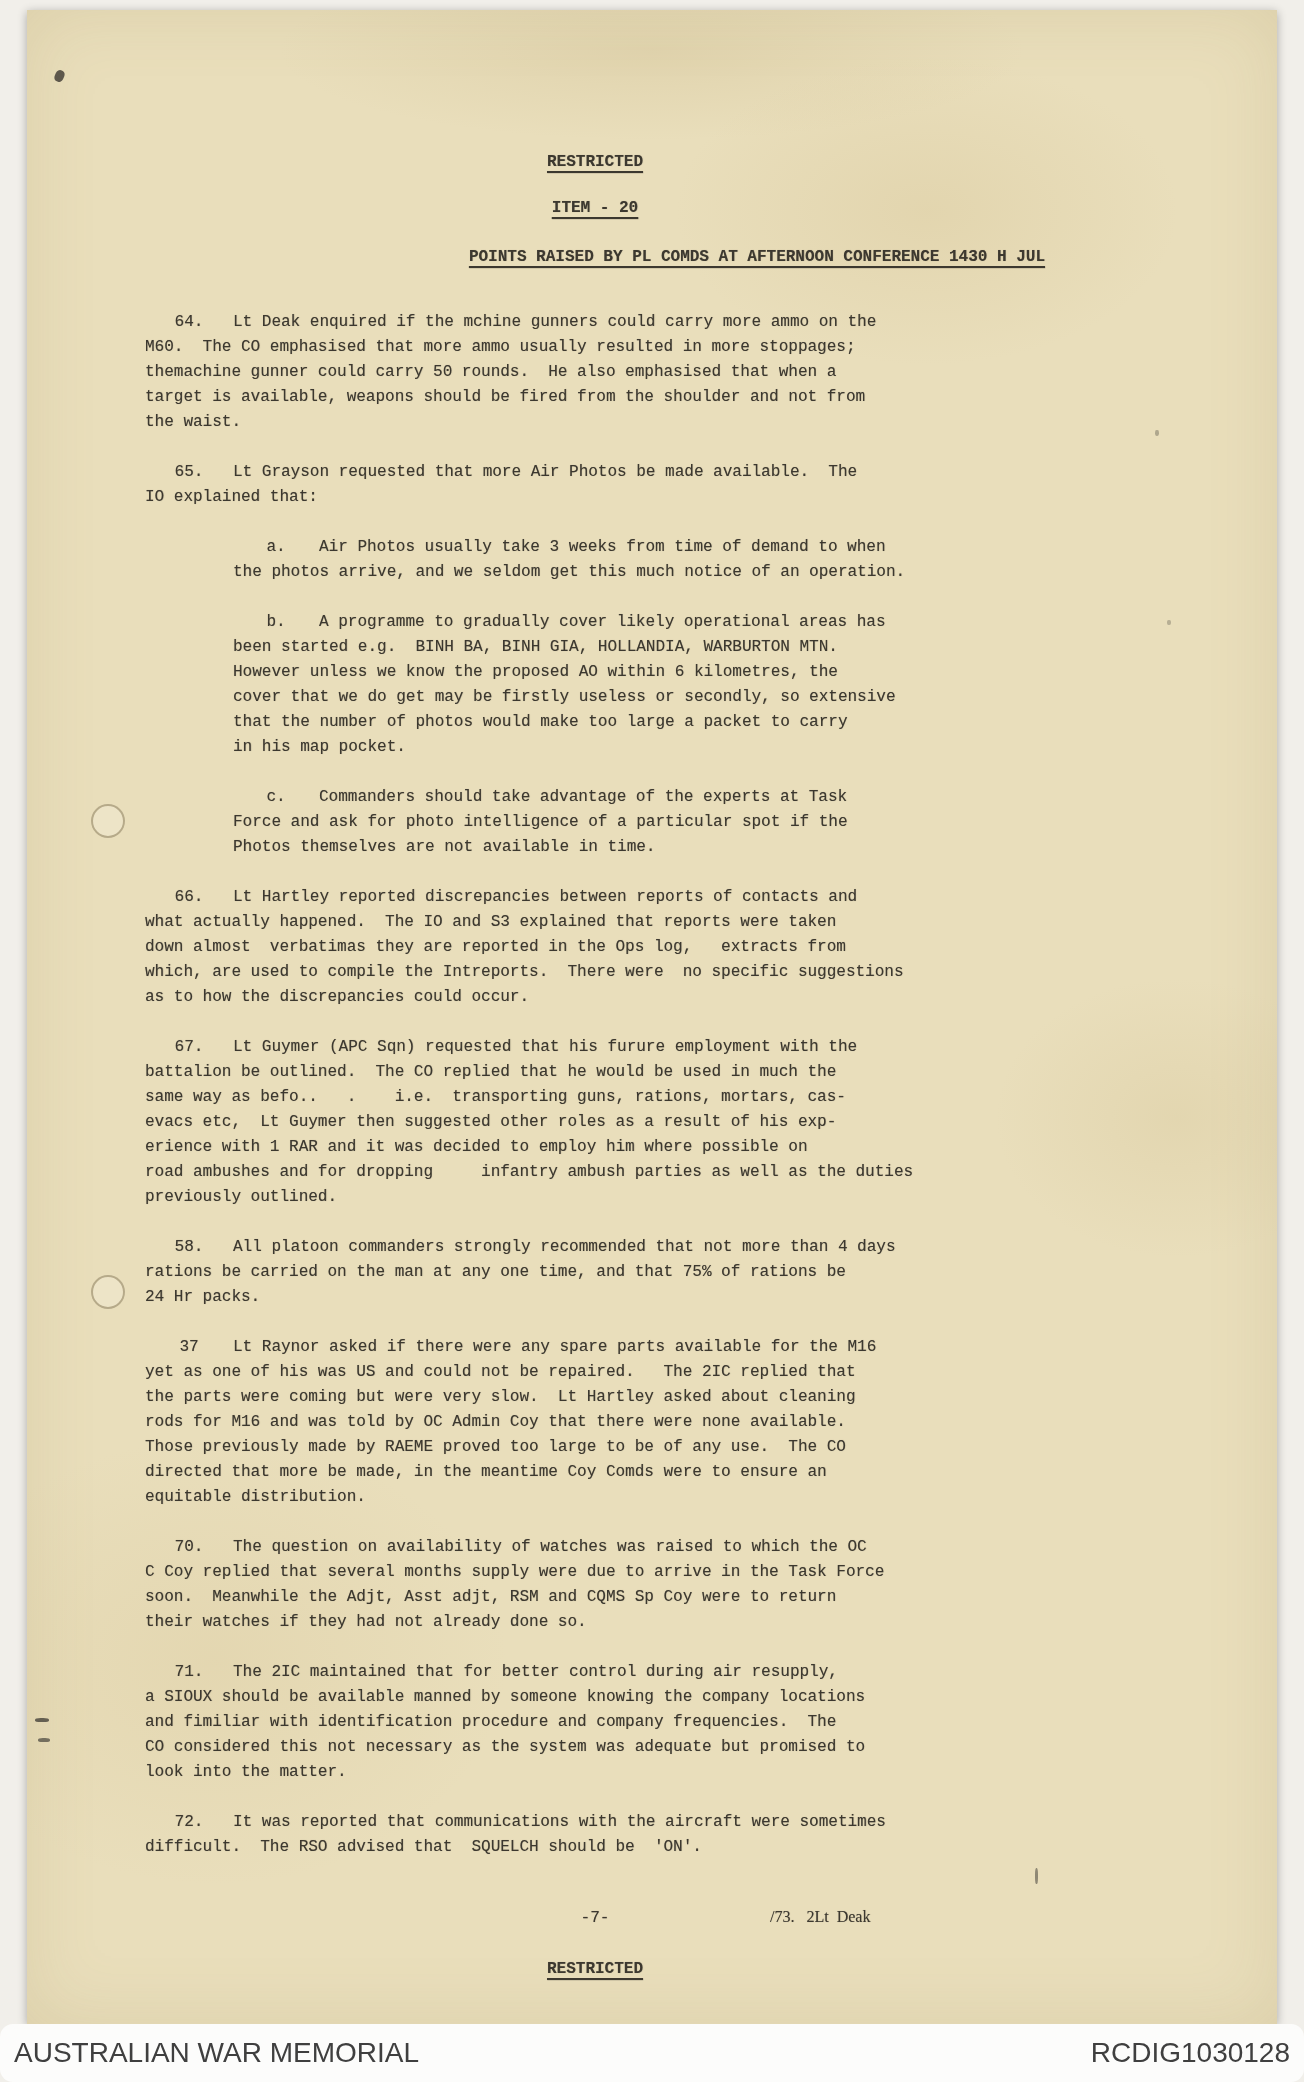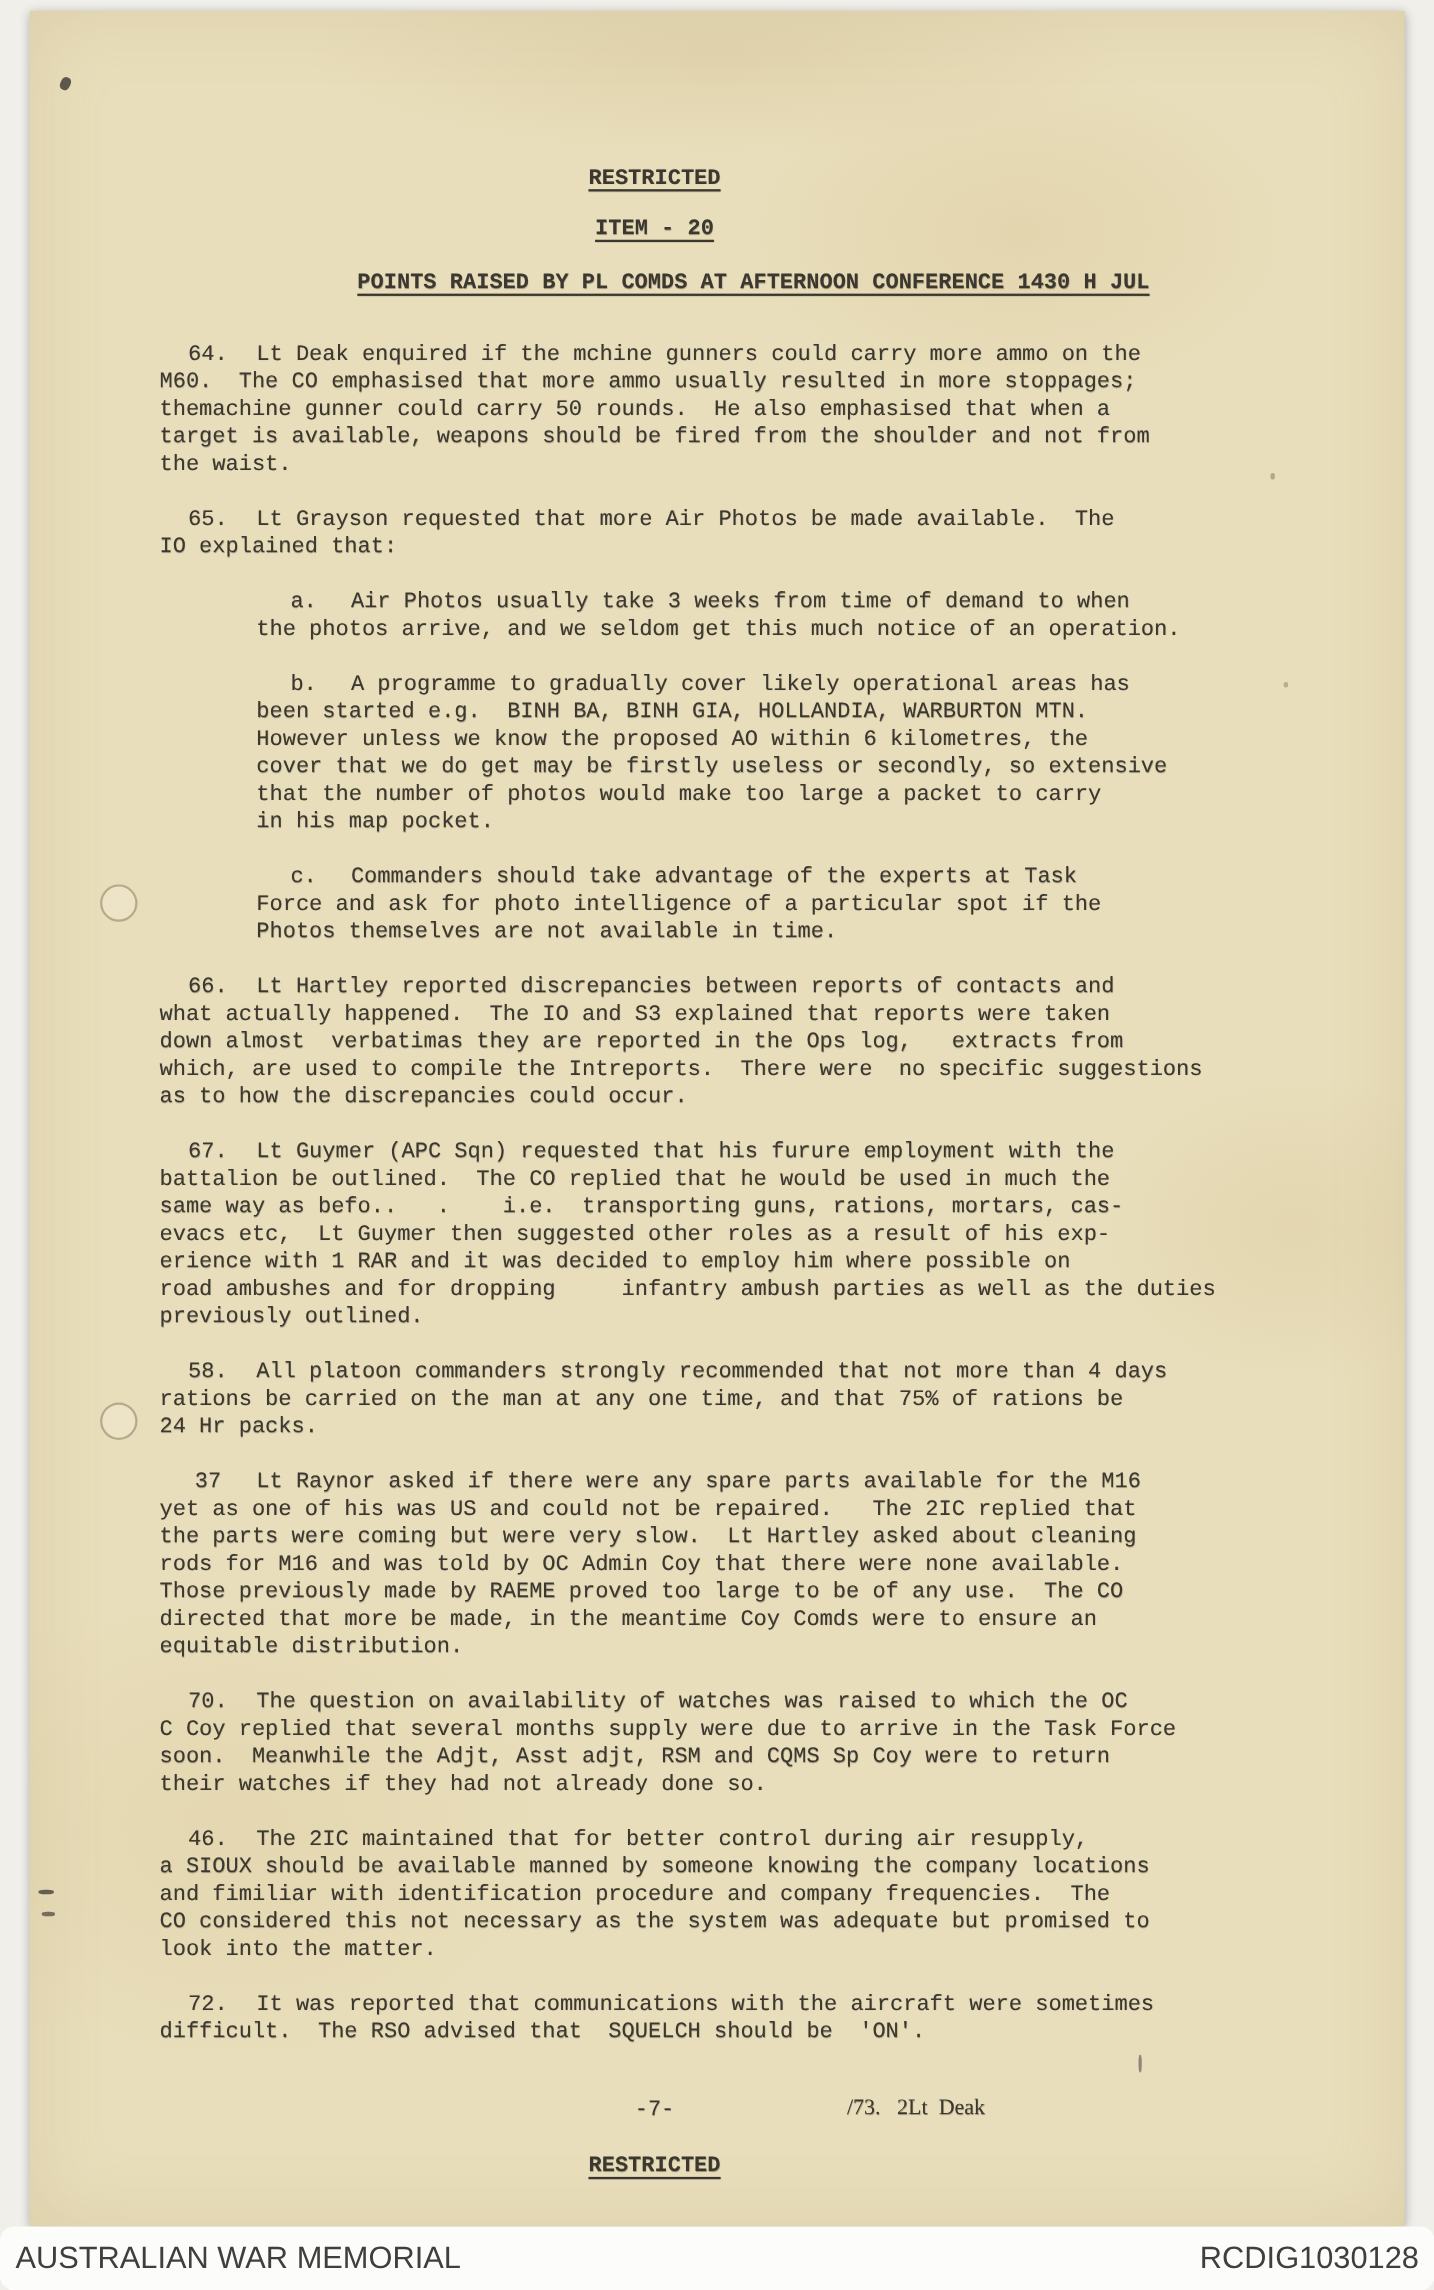--- a/index.html
+++ b/index.html
@@ -44,21 +44,21 @@
   .speck.s3 { left: 11px; top: 1728px; width: 12px; height: 4px; opacity: .7; }
   .speck.s4 { left: 1008px; top: 1858px; width: 3px; height: 16px; opacity: .55; }
   .speck.s5 { left: 1128px; top: 420px; width: 4px; height: 6px; opacity: .35; }
   .speck.s6 { left: 1140px; top: 610px; width: 4px; height: 5px; opacity: .3; }
   
   .content {
     position: absolute;
     left: 118px;
     top: 140px;
     width: 1045px;
-    font-size: 20px;
+    font-size: 16px;
     line-height: 25px;
     color: #3c382f;
     text-shadow: 0.3px 0.3px 0.7px rgba(58,54,46,0.45);
   }
   .headers { width: 900px; text-align: center; }
   .ul {
     text-decoration: underline;
     text-underline-offset: 5px;
     text-decoration-thickness: 1.5px;
   }
@@ -168,21 +168,21 @@
 rods for M16 and was told by OC Admin Coy that there were none available.
 Those previously made by RAEME proved too large to be of any use.  The CO
 directed that more be made, in the meantime Coy Comds were to ensure an
 equitable distribution.</span></div>
 
       <div class="para"><span class="pnum">70.</span><span>The question on availability of watches was raised to which the OC
 C Coy replied that several months supply were due to arrive in the Task Force
 soon.  Meanwhile the Adjt, Asst adjt, RSM and CQMS Sp Coy were to return
 their watches if they had not already done so.</span></div>
 
-      <div class="para"><span class="pnum">46.</span><span>The 2IC maintained that for better control during air resupply,
+      <div class="para"><span class="pnum">71.</span><span>The 2IC maintained that for better control during air resupply,
 a SIOUX should be available manned by someone knowing the company locations
 and fimiliar with identification procedure and company frequencies.  The
 CO considered this not necessary as the system was adequate but promised to
 look into the matter.</span></div>
 
       <div class="para"><span class="pnum">72.</span><span>It was reported that communications with the aircraft were sometimes
 difficult.  The RSO advised that  SQUELCH should be  'ON'.</span></div>
 
       <div class="footer-line">
         <span class="page-num">-7-</span>

